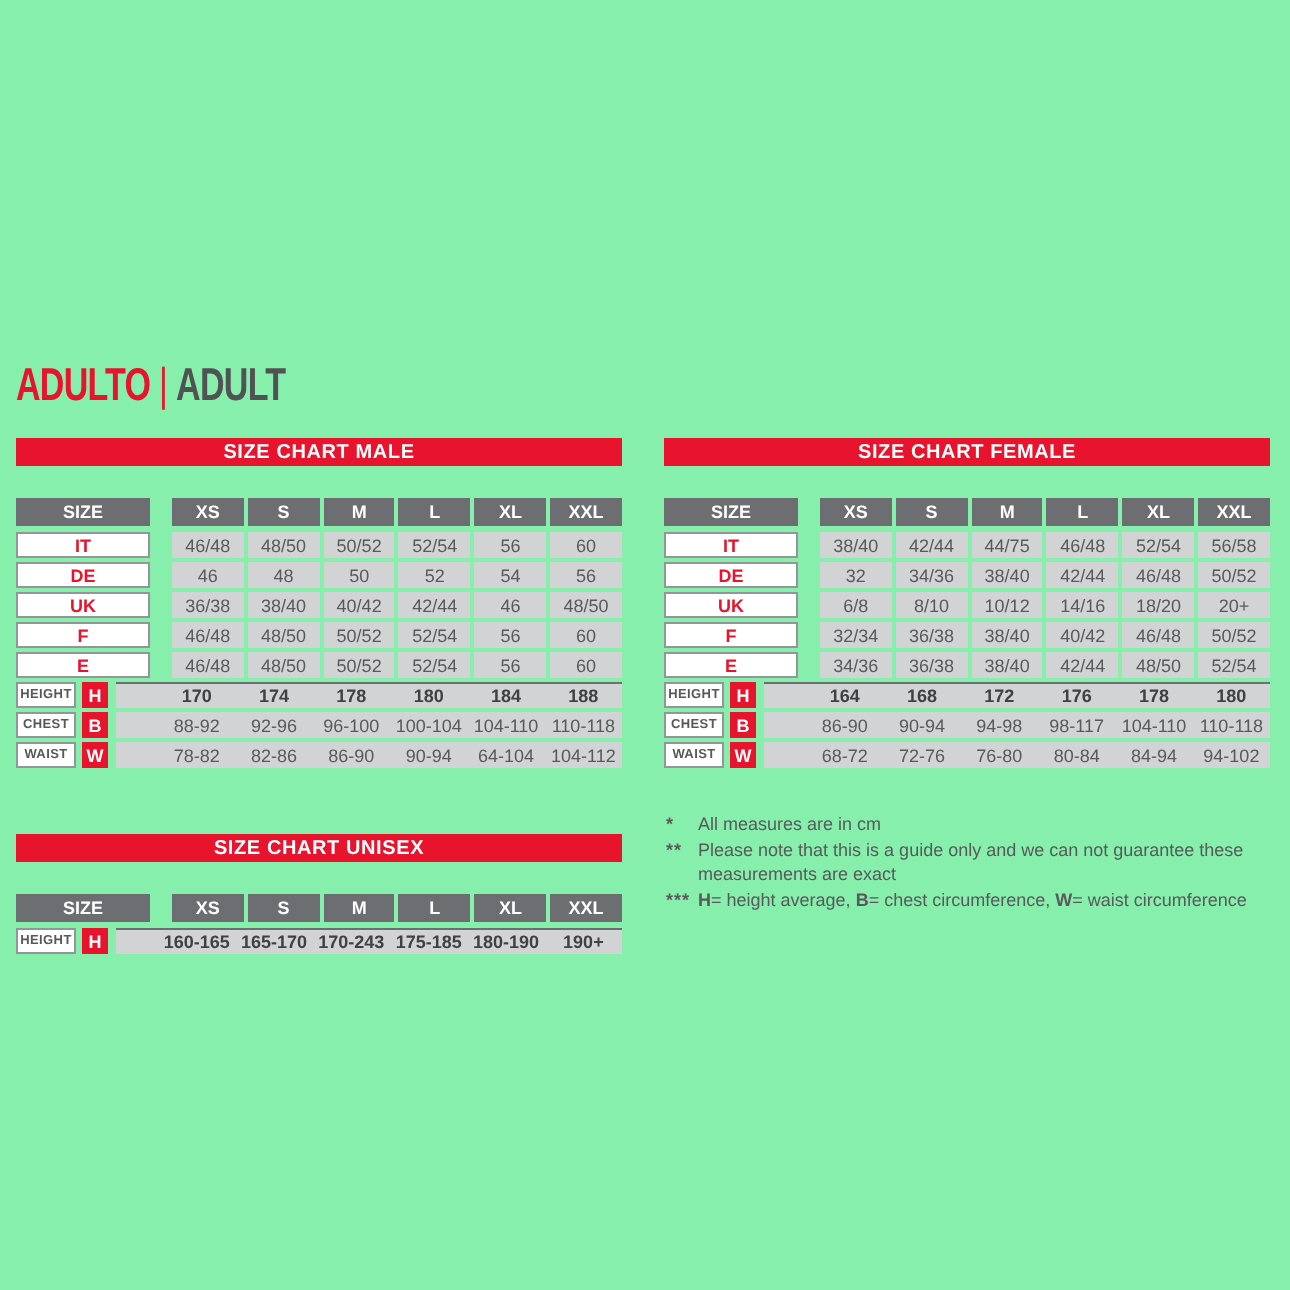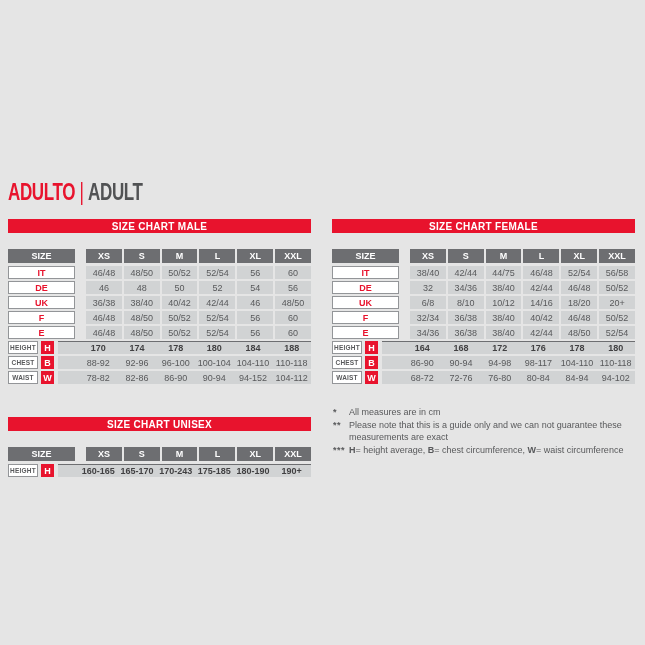--- a/index.html
+++ b/index.html
@@ -1,18 +1,18 @@
 <!DOCTYPE html>
 <html style="--red: #e8132d; --hdr-gray: #6d6e71; --cell-gray: #d1d3d4; --txt-gray: #58595b;"><head>
 <meta charset="utf-8">
 <style>
   :root { --red:#e8132d; --hdr-gray:#6d6e71; --cell-gray:#d1d3d4; --txt-gray:#58595b; --border-gray:#939598; --title-gray:#515254; --bold-val:#414042; }
   html,body { margin:0; padding:0; background:#fff; }
   body { width:645px; height:645px; font-family:"Liberation Sans","DejaVu Sans",sans-serif; }
-  .page { position:relative; width:645px; height:645px; overflow:hidden; background:#e5e5e5; }
+  .page { position:relative; width:645px; height:645px; overflow:hidden; background:#86efac; }
   * { box-sizing:border-box; }
 
   .title { position:absolute; left:8px; top:179px; margin:0; font-size:23px; font-weight:bold;
            white-space:nowrap; transform:scaleX(0.74); transform-origin:left top; letter-spacing:-0.5px; }
   .t-red { color:var(--red); }
   .t-sep { color:var(--red); font-weight:normal; margin:0 6px; }
   .t-gray { color:var(--title-gray); }
 
   .chart { position:absolute; width:303px; }
   #chart-male   { left:8px;   top:219px; }
@@ -152,21 +152,21 @@
           </div>
         </div>
         <div class="row meas">
           <div class="meas-label">WAIST</div>
           <div class="code-box">W</div>
           <div class="band">
             <div class="cell">78-82</div>
             <div class="cell">82-86</div>
             <div class="cell">86-90</div>
             <div class="cell">90-94</div>
-            <div class="cell">94-152</div>
+            <div class="cell">64-104</div>
             <div class="cell">104-112</div>
           </div>
         </div>
       </div>
     </section>
   <section class="chart" id="chart-female">
       <div class="bar">SIZE CHART FEMALE</div>
       <div class="row head">
         <div class="size-cell">SIZE</div>
         <div class="cells">

